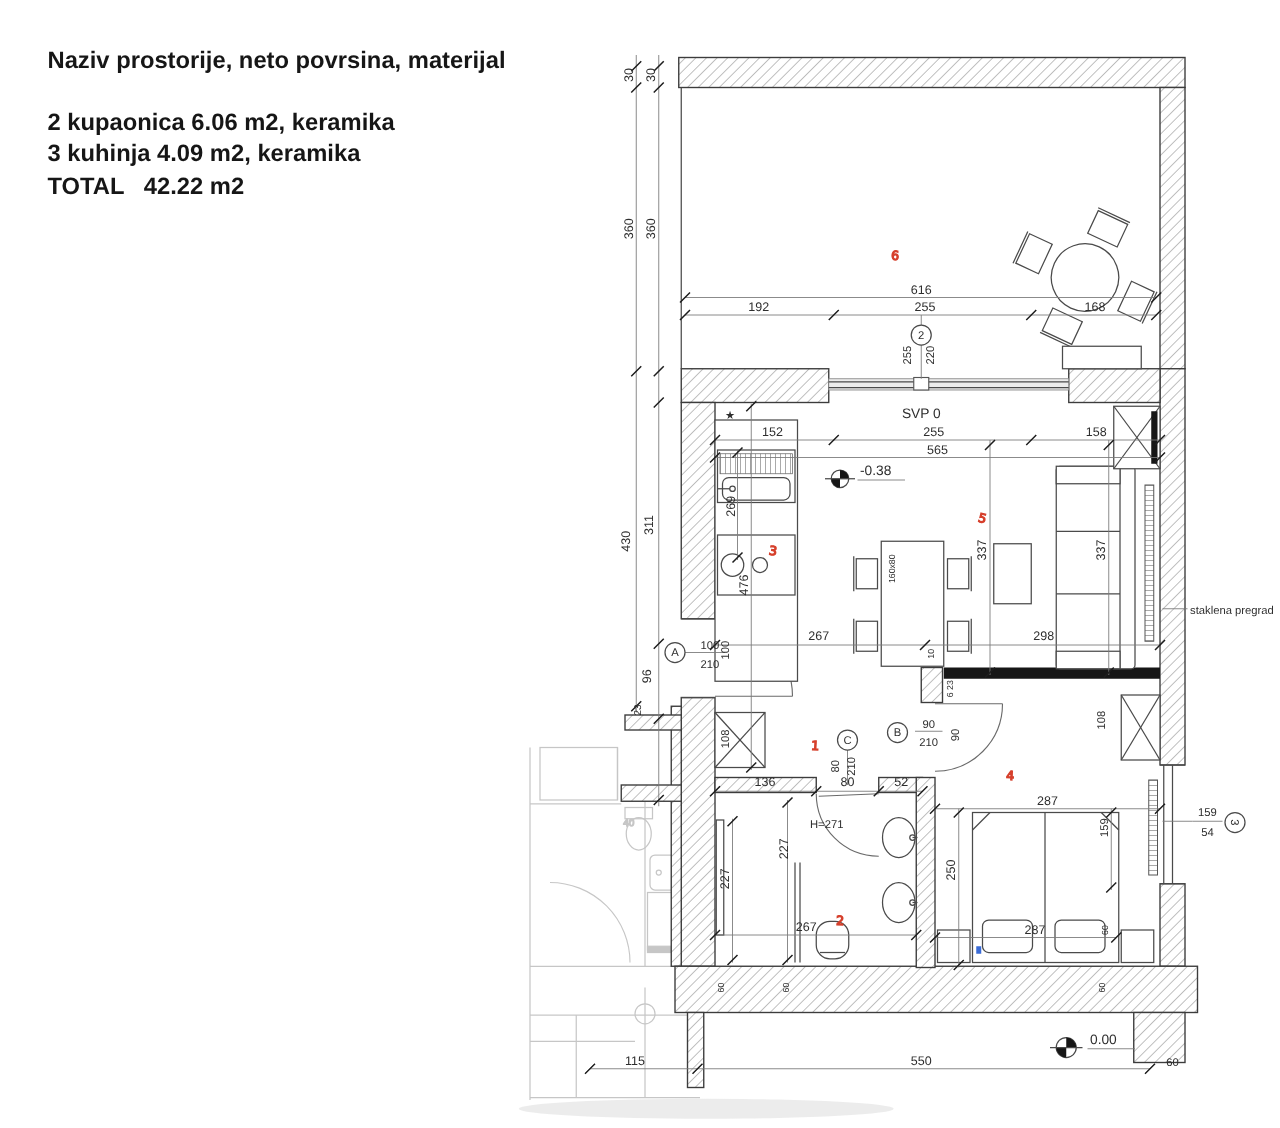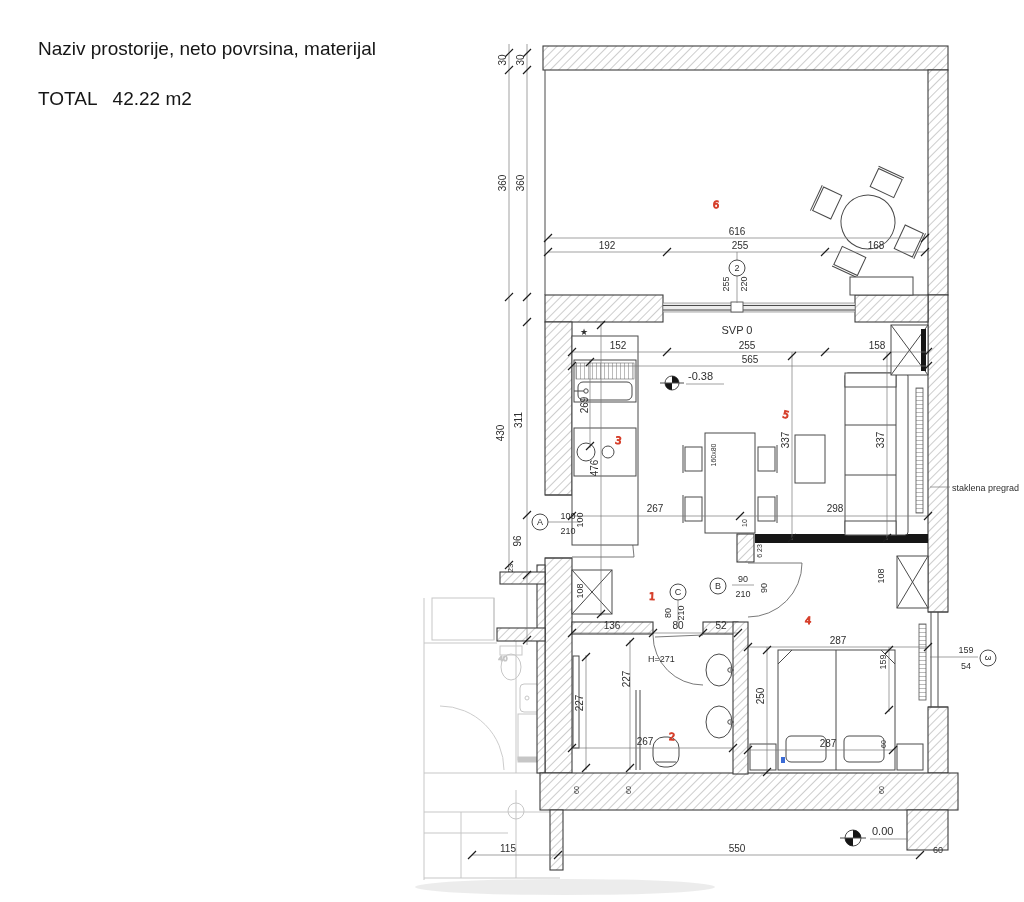--- a/index.html
+++ b/index.html
@@ -1,18 +1,18 @@
 <!DOCTYPE html>
 <html><head>
 <meta charset="utf-8">
 <style>
   html,body{margin:0;padding:0;background:#fff;}
   #canvas{position:relative;width:1024px;height:902px;background:#ffffff;overflow:hidden;
           font-family:"Liberation Sans",sans-serif;}
-  .legend{position:absolute;left:38px;top:36px;color:#161616;font-size:19px;line-height:25.5px;}
+  .legend{position:absolute;left:38px;top:36px;color:#161616;font-size:19px;line-height:25.5px;font-weight:bold;}
   .legend .title{margin-bottom:24px;}
   .legend .row{white-space:pre;}
   svg{position:absolute;left:0;top:0;}
   svg text{font-family:"Liberation Sans",sans-serif;fill:#2e2e2e;font-size:10px;text-anchor:middle;}
   svg text.d11{font-size:11px;}
   svg text.d9{font-size:9px;}
   svg text.d8{font-size:8px;}
   svg text.d7{font-size:7px;}
   svg text.start{text-anchor:start;}
   svg text.red{font-family:"DejaVu Sans",sans-serif;fill:#d6402c;stroke:#d6402c;stroke-width:1px;}
@@ -26,20 +26,22 @@
   .faint{opacity:.5;}
   .faint *{stroke:#8f8f8f;}
 </style>
 </head>
 <body>
 
 <div id="canvas">
 
   <div class="legend">
     <div class="title">Naziv prostorije, neto povrsina, materijal</div>
+    <div class="row">2 kupaonica 6.06 m2, keramika</div>
+    <div class="row">3 kuhinja 4.09 m2, keramika</div>
     <div class="row">TOTAL   42.22 m2</div>
   </div>
 
   <svg width="1024" height="902" viewBox="0 0 1024 902">
     <defs>
       <pattern id="hatch" width="6" height="6" patternUnits="userSpaceOnUse" patternTransform="rotate(45)">
         <rect width="6" height="6" fill="#ffffff"></rect>
         <line x1="0" y1="0" x2="0" y2="6" stroke="#9b9b9b" stroke-width="1"></line>
       </pattern>
       <pattern id="rad" width="4" height="4" patternUnits="userSpaceOnUse">

